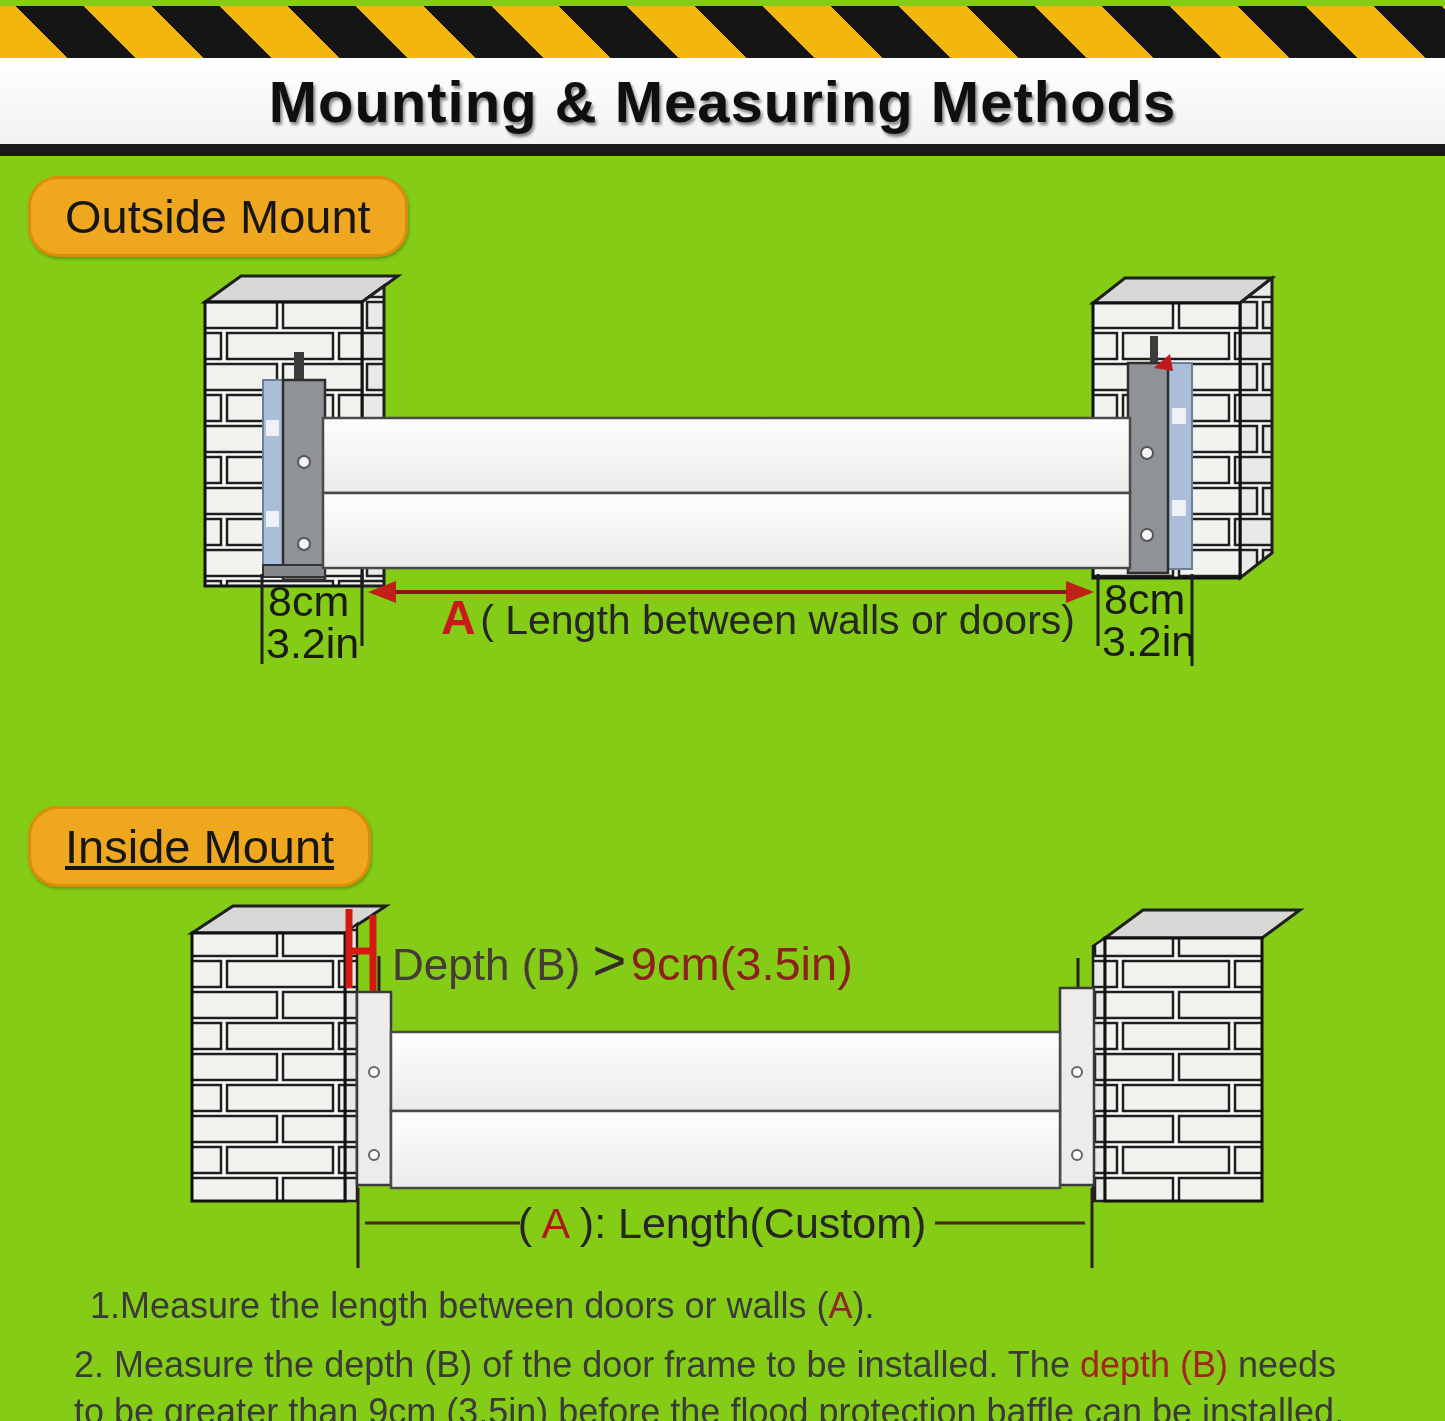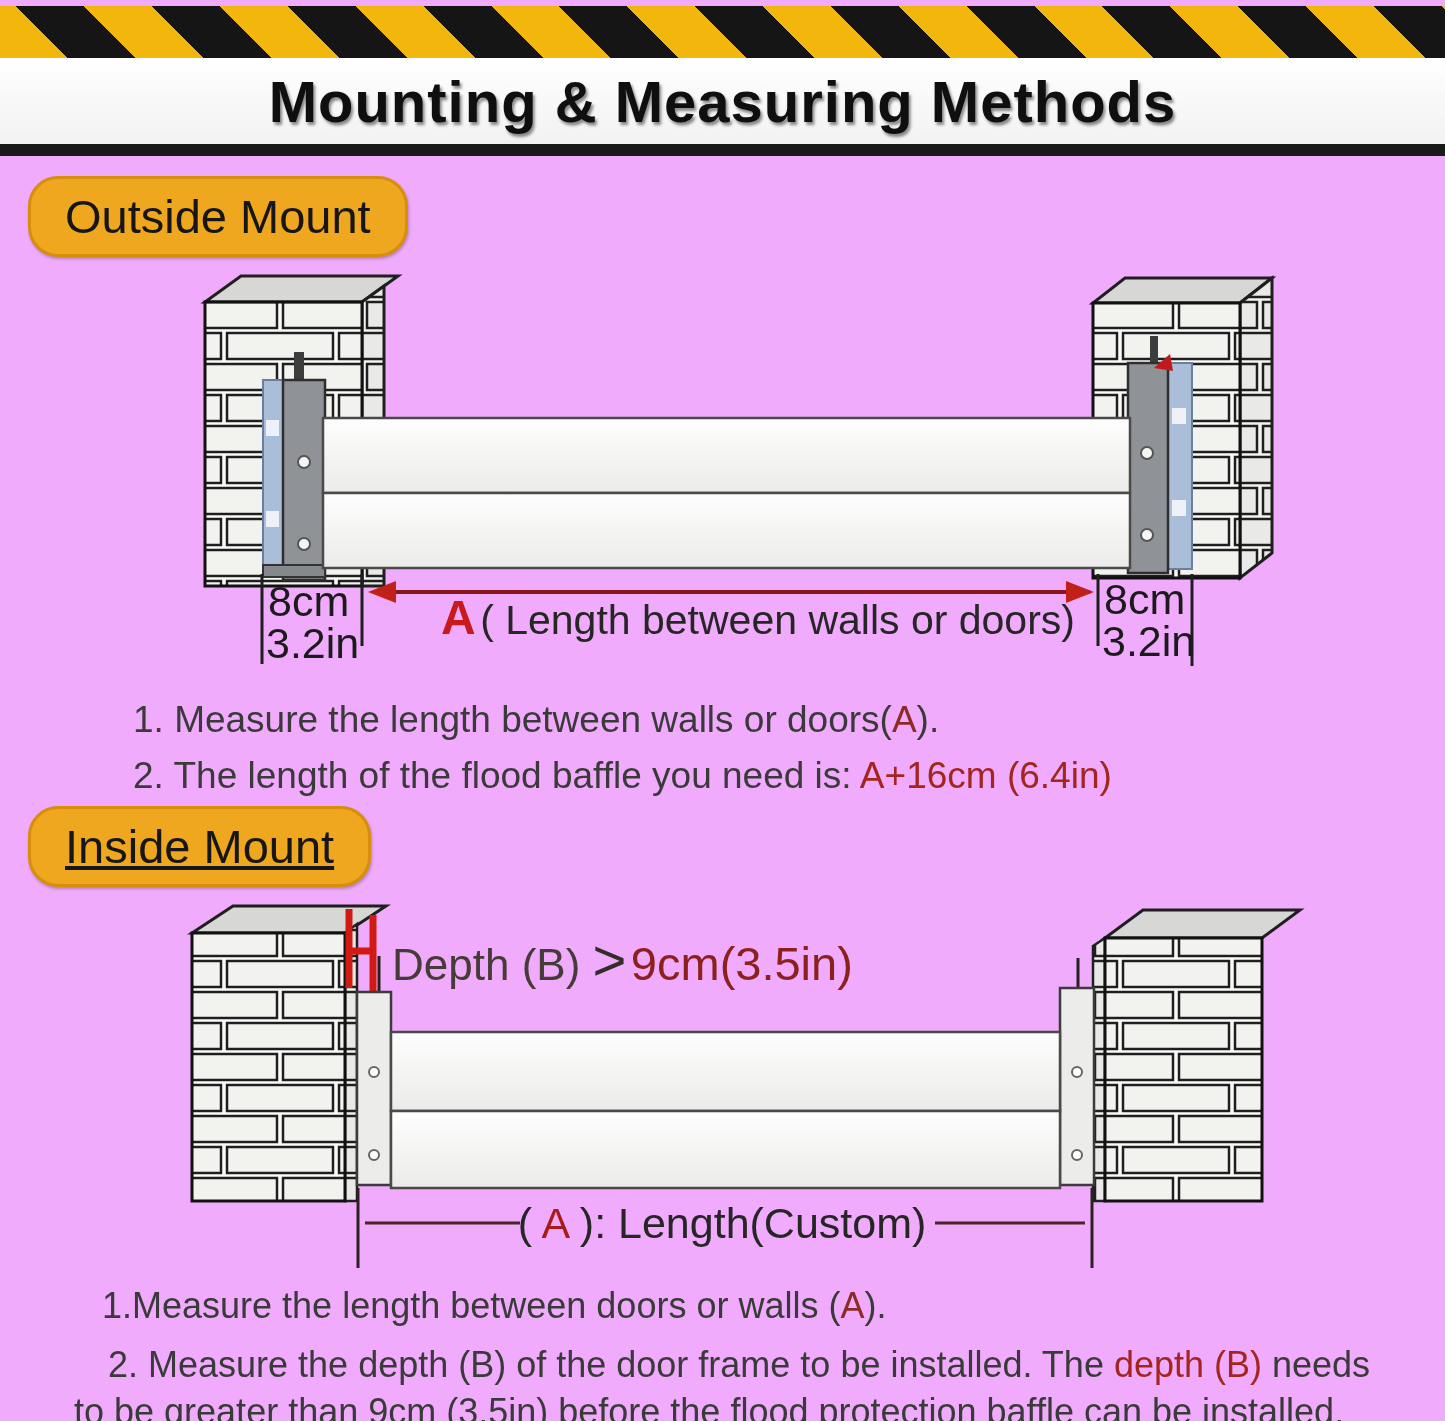--- a/index.html
+++ b/index.html
@@ -1,16 +1,16 @@
 <!DOCTYPE html>
 <html><head>
 <meta charset="utf-8">
 <style>
   html,body{margin:0;padding:0;background:#ffffff;}
-  .page{position:relative;width:1445px;height:1421px;overflow:hidden;background:#f0abfc;
+  .page{position:relative;width:1445px;height:1421px;overflow:hidden;background:#84cc16;
         font-family:"Liberation Sans",sans-serif;}
   
   .banner{position:absolute;top:0;left:0;width:1445px;}
   .stripes{height:52px;margin-top:6px;
      background:repeating-linear-gradient(45deg,#f2b60c 0 48px,#151515 48px 96px);}
   .title-band{height:86px;background:linear-gradient(#ffffff,#f2f2f2);
      display:flex;align-items:center;justify-content:center;}
   .title-band span{font-size:58px;font-weight:bold;color:#0f0f0f;letter-spacing:1px;
      text-shadow:2px 3px 3px rgba(0,0,0,.45);}
   .black-bar{height:12px;background:#191919;}
@@ -22,22 +22,22 @@
   .pill-inside{top:806px;text-decoration:underline;}
   
   svg{display:block;}
   svg text{font-family:"Liberation Sans",sans-serif;}
   .svg-outside{position:absolute;top:268px;left:0;}
   .svg-inside{position:absolute;top:896px;left:0;}
   
   .steps{position:absolute;font-size:37px;color:#3a3a3a;}
   .steps-outside{top:692px;left:133px;line-height:56px;}
   .steps-inside{top:1282px;left:74px;font-size:36px;line-height:47px;}
-  .steps-inside .s1{margin-left:28px;margin-bottom:12px;}
-  .steps-inside .s2a{margin-left:34px;}
+  .steps-inside .s1{margin-left:16px;margin-bottom:12px;}
+  .steps-inside .s2a{}
   .red-val{color:#a32520;}
   .red-a{color:#8c2a26;}
 </style>
 </head>
 <body>
 
 <div class="page">
 
   <div class="banner">
     <div class="stripes"></div>
@@ -128,24 +128,20 @@
     <text x="268" y="348" font-size="43" fill="#1b1b1b">8cm</text>
     <text x="266" y="390" font-size="43" fill="#1b1b1b">3.2in</text>
     <text x="1104" y="346" font-size="43" fill="#1b1b1b">8cm</text>
     <text x="1102" y="388" font-size="43" fill="#1b1b1b">3.2in</text>
     <text x="758" y="366" text-anchor="middle">
       <tspan font-size="48" font-weight="bold" fill="#c8191d">A</tspan>
       <tspan font-size="41" fill="#262626">( Length between walls or doors)</tspan>
     </text>
   </svg>
 
-  <div class="steps steps-outside">
-    <div><span>1. Measure the length between walls or doors(</span><span class="red-a">A</span><span>).</span></div>
-    <div><span>2. The length of the flood baffle you need is: </span><span class="red-val">A+16cm (6.4in)</span></div>
-  </div>
 
   <svg class="svg-inside" width="1445" height="390" viewBox="0 0 1445 390">
     <defs>
       <pattern id="ib" width="112" height="62" patternUnits="userSpaceOnUse">
         <rect width="112" height="62" fill="#fbfbfa"></rect>
         <g fill="#f2f2ef" stroke="#1f1f1f" stroke-width="2.5">
           <rect x="3" y="3" width="106" height="26"></rect>
           <rect x="-53" y="34" width="106" height="26"></rect>
           <rect x="59" y="34" width="106" height="26"></rect>
         </g>

